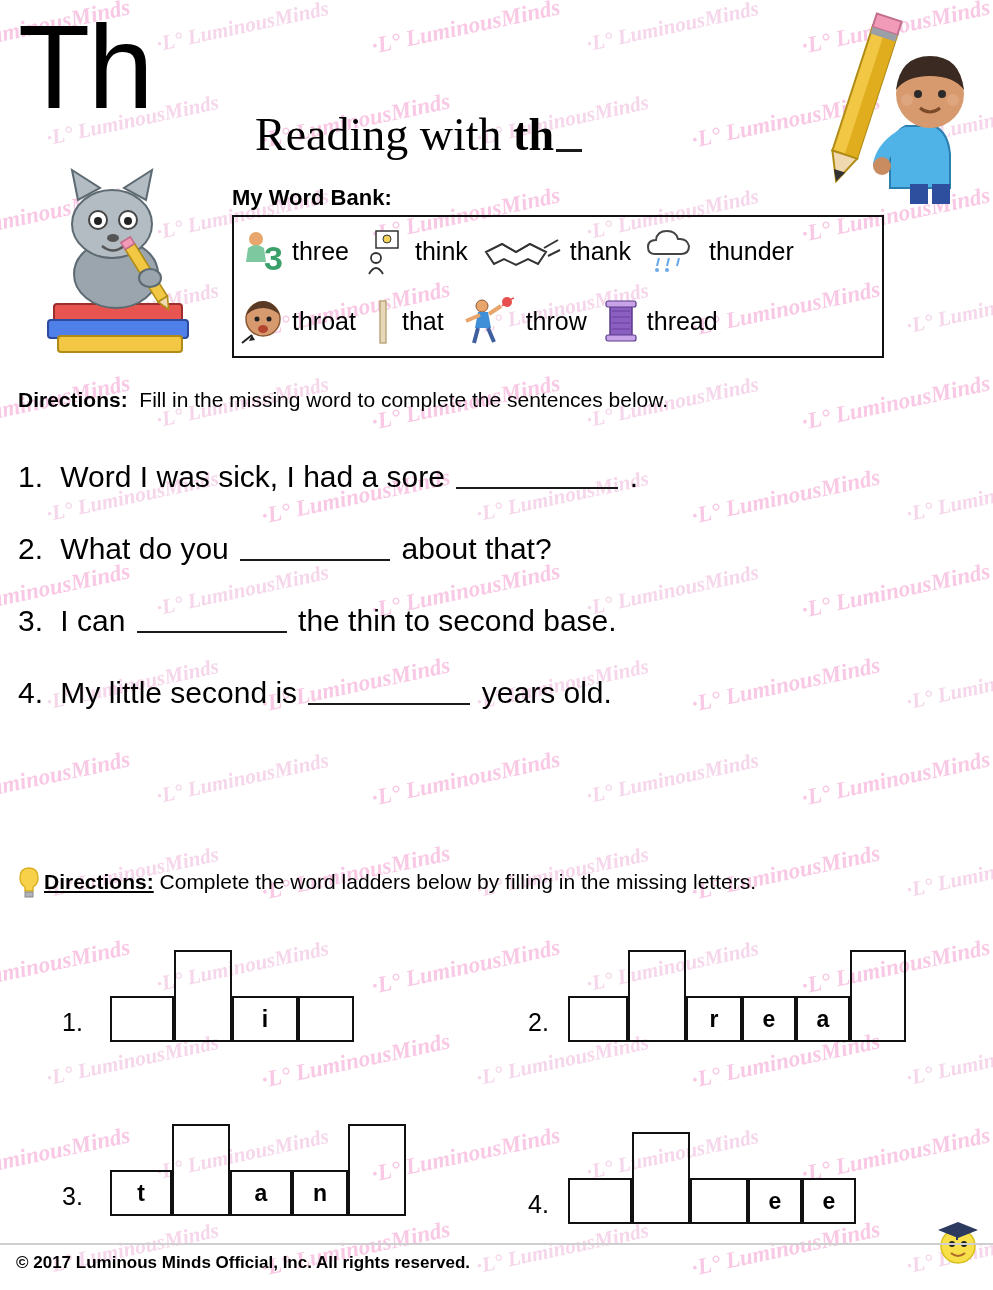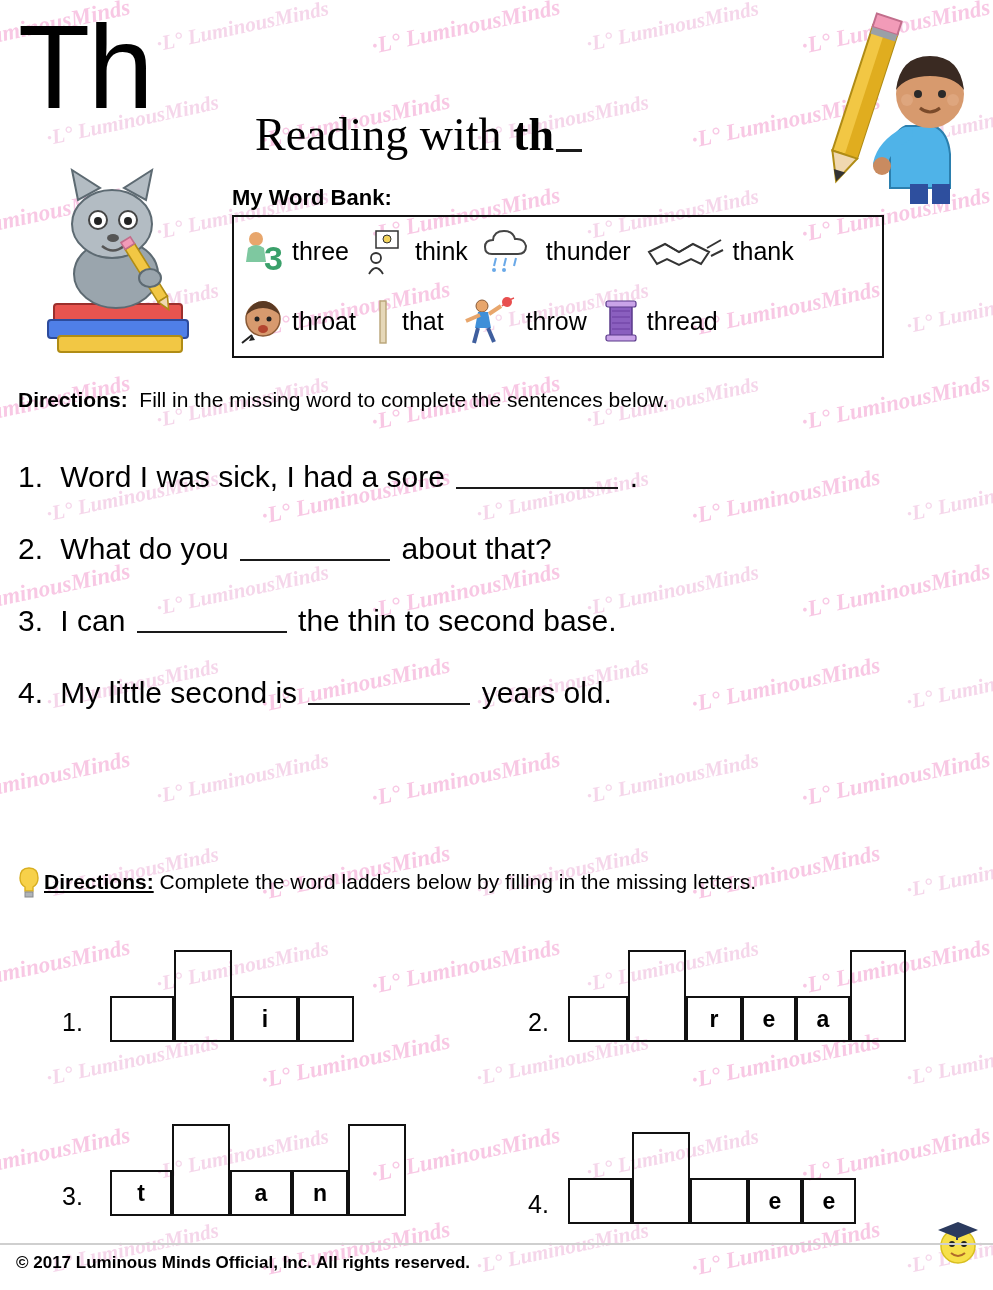--- a/index.html
+++ b/index.html
@@ -397,44 +397,44 @@
               <rect x="13" y="3" width="22" height="17" fill="#fff" stroke="#333" stroke-width="1.5"></rect>
               <circle cx="24" cy="11" r="4" fill="#f2d35a" stroke="#333" stroke-width="1"></circle>
               <circle cx="13" cy="30" r="5" fill="none" stroke="#333" stroke-width="1.8"></circle>
               <path d="M6 46 q7 -12 14 0" fill="none" stroke="#333" stroke-width="1.8"></path>
             </svg>
         </span>
         <span>think</span>
       </div>
 
       <div class="wb-item">
+        <span class="wb-ico" style="width:82px">
+          <svg class="ico-svg" viewBox="0 0 82 48">
+              <path d="M4 24 l16 -8 l14 8 l14 -8 l16 8 l-8 12 l-10 -5 l-12 6 l-12 -6 l-10 5z" fill="#fff" stroke="#333" stroke-width="2"></path>
+              <path d="M20 16 l14 8" stroke="#333" stroke-width="1.6"></path>
+              <path d="M48 16 l-14 8" stroke="#333" stroke-width="1.6"></path>
+              <path d="M62 20 l14 -8" stroke="#333" stroke-width="2"></path>
+              <path d="M66 28 l12 -6" stroke="#333" stroke-width="2"></path>
+            </svg>
+        </span>
+        <span>thank</span>
+      </div>
+
+      <div class="wb-item">
         <span class="wb-ico" style="width:58px">
           <svg class="ico-svg" viewBox="0 0 58 48">
               <path d="M10 26 q-7 0 -7 -7 q0 -7 8 -7 q1 -9 11 -9 q9 0 11 8 q9 -1 11 7 q0 8 -8 8z" fill="none" stroke="#444" stroke-width="2"></path>
               <path d="M14 30 l-2 8" stroke="#6aa9e8" stroke-width="2"></path>
               <path d="M24 30 l-2 8" stroke="#6aa9e8" stroke-width="2"></path>
               <path d="M34 30 l-2 8" stroke="#6aa9e8" stroke-width="2"></path>
               <circle cx="12" cy="42" r="2" fill="#6aa9e8"></circle>
               <circle cx="22" cy="42" r="2" fill="#6aa9e8"></circle>
             </svg>
         </span>
         <span>thunder</span>
-      </div>
-
-      <div class="wb-item">
-        <span class="wb-ico" style="width:82px">
-          <svg class="ico-svg" viewBox="0 0 82 48">
-              <path d="M4 24 l16 -8 l14 8 l14 -8 l16 8 l-8 12 l-10 -5 l-12 6 l-12 -6 l-10 5z" fill="#fff" stroke="#333" stroke-width="2"></path>
-              <path d="M20 16 l14 8" stroke="#333" stroke-width="1.6"></path>
-              <path d="M48 16 l-14 8" stroke="#333" stroke-width="1.6"></path>
-              <path d="M62 20 l14 -8" stroke="#333" stroke-width="2"></path>
-              <path d="M66 28 l12 -6" stroke="#333" stroke-width="2"></path>
-            </svg>
-        </span>
-        <span>thank</span>
       </div>
 
     </div>
 
     <div class="wb-row">
 
       <div class="wb-item">
         <span class="wb-ico">
           <svg class="ico-svg" viewBox="0 0 46 48">
               <circle cx="23" cy="22" r="17" fill="#d79a6e" stroke="#8a5a36" stroke-width="1.5"></circle>

